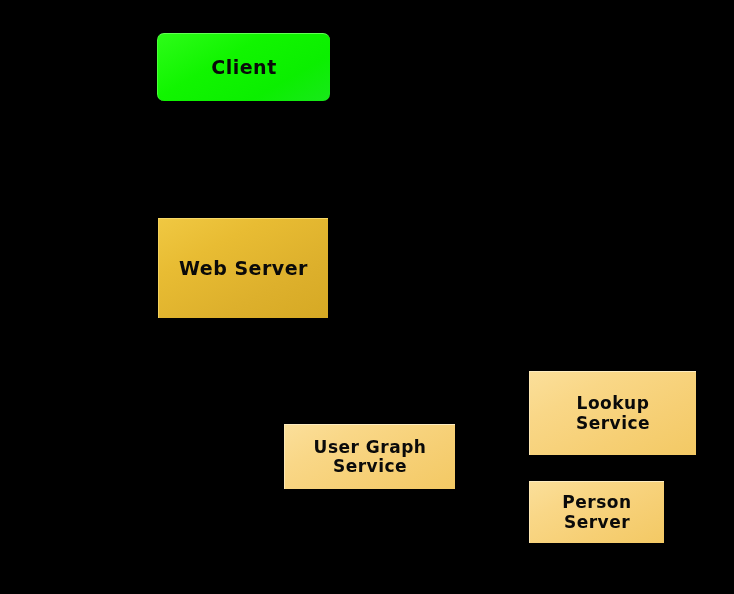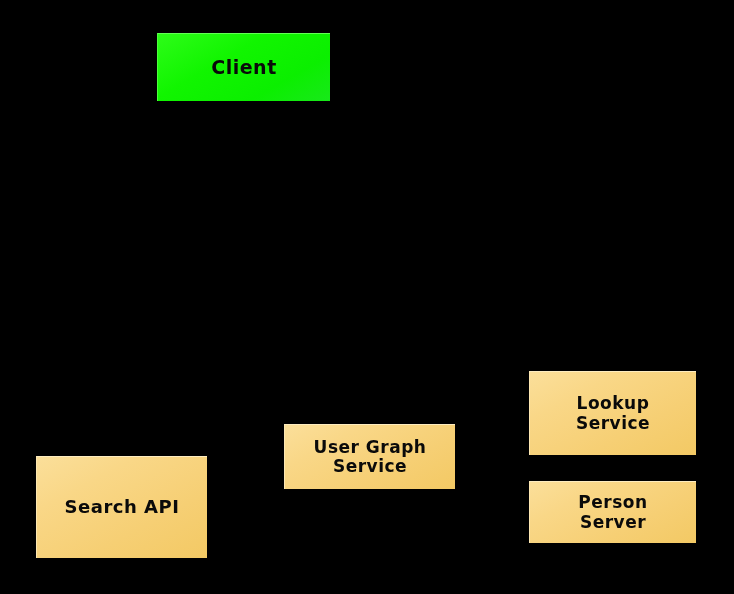--- a/index.html
+++ b/index.html
@@ -35,20 +35,21 @@
     padding: 0 6px;
     box-sizing: border-box;
     white-space: pre-line;
   }
   
   .node.green {
     background: linear-gradient(150deg, #2dfc18 0%, #11f500 38%, #0bef00 72%, #18e81a 100%);
     box-shadow: 2px 3px 5px rgba(0,0,0,0.85);
     border-top: 1px solid #63ff55;
     border-left: 1px solid #4bff3c;
+    border-radius: 7px;
   }
   
   .node.gold-dark {
     background: linear-gradient(152deg, #f0c842 0%, #e8bc33 30%, #ddb02c 68%, #d6a924 100%);
     box-shadow: 3px 4px 6px rgba(0,0,0,0.85);
     border-top: 1px solid #f7d968;
     border-left: 1px solid #f4d25c;
   }
   
   .node.gold-light {
@@ -58,28 +59,28 @@
     border-left: 1px solid #fce7b2;
   }
 </style>
 </head>
 <body>
 
 <div id="canvas" style="background: rgb(0, 0, 0);">
     <div class="node green" style="left: 157px; top: 33px; width: 173px; height: 68px; font-size: 19px;">
       <span class="label">Client</span>
     </div>
+    <div class="node gold-dark" style="left: 158px; top: 218px; width: 170px; height: 100px; font-size: 19px;">
+      <span class="label">Web Server</span>
+    </div>
     <div class="node gold-light" style="left: 529px; top: 371px; width: 167px; height: 84px; font-size: 17px;">
       <span class="label">Lookup
 Service</span>
     </div>
     <div class="node gold-light" style="left: 284px; top: 424px; width: 171px; height: 65px; font-size: 17px; justify-content: center;">
       <span class="label">User Graph
 Service</span>
     </div>
-    <div class="node gold-light" style="left: 529px; top: 481px; width: 167px; height: 62px; font-size: 17px;">
+    <div class="node gold-light" style="left: 529px; top: 481px; width: 135px; height: 62px; font-size: 17px;">
       <span class="label">Person
 Server</span>
-    </div>
-    <div class="node gold-light" style="left: 36px; top: 456px; width: 171px; height: 102px; font-size: 18px;">
-      <span class="label">Search API</span>
     </div>
   </div>
 
 </body></html>

